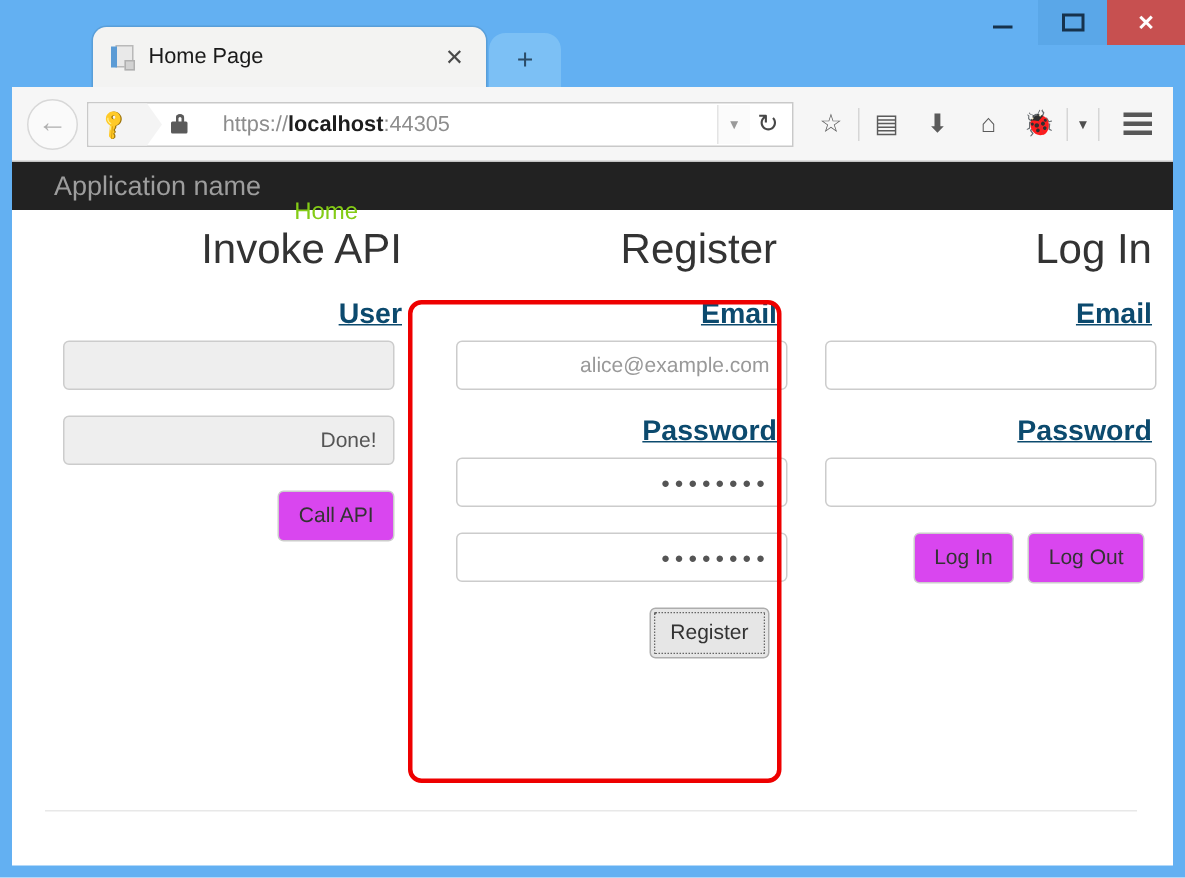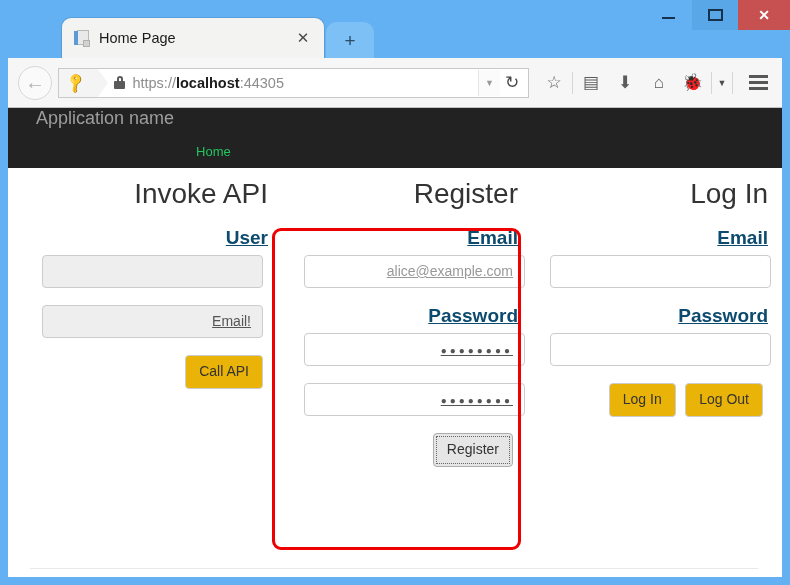--- a/index.html
+++ b/index.html
@@ -207,20 +207,21 @@
     border: 2px solid #5a5a5a;
     border-bottom: none;
     border-top-left-radius: 4px;
     border-top-right-radius: 4px;
   }
   .url-text {
     font-size: 14.5px;
     color: #8d8d8d;
     white-space: nowrap;
     flex: 1 1 auto;
+    margin-left: 16px;
   }
   .url-text b { color: #1d1d1d; font-weight: bold; }
   .url-right {
     display: flex; align-items: center;
     flex: 0 0 auto;
     padding-right: 4px;
   }
   .go-drop {
     width: 22px; height: 26px;
     display: flex; align-items: center; justify-content: center;
@@ -269,34 +270,35 @@
   .viewport {
     position: absolute;
     left: 8px; top: 108px;
     width: 774px; height: 469px;
     background: #ffffff;
     overflow: hidden;
   }
 
   
   .site-navbar {
-    height: 60px;
+    height: 32px;
     background: #222222;
     display: flex;
+    align-items: center;
     padding-left: 28px;
   }
   .brand {
     font-size: 18px;
     color: #9d9d9d;
     margin-right: 22px;
     white-space: nowrap;
   }
   .navlink {
-    font-size: 13px;
-    color: #22c55e;
+    font-size: 16px;
+    color: #84cc16;
     margin-top: 36px;
   }
 
   
   .content {
     position: relative;
     padding: 0 22px;
   }
   .cols {
     display: flex;
@@ -335,37 +337,36 @@
     border: 1px solid #cccccc;
     border-radius: 4px;
     background: #ffffff;
     font-size: 14px;
     color: #555555;
     padding: 0 11px;
     margin-bottom: 17px;
     line-height: 31px;
     white-space: nowrap;
     overflow: hidden;
-    text-decoration: underline;
   }
   .input.readonly {
     background: #eeeeee;
   }
   .input.placeholder { color: #999999; }
   .input.dots {
     color: #555555;
     font-size: 10px;
     letter-spacing: 3px;
     line-height: 33px;
   }
   .btn {
     display: inline-block;
     border: 1px solid #cccccc;
     border-radius: 4px;
-    background: #eab308;
+    background: #d946ef;
     color: #333333;
     font-size: 14px;
     padding: 7px 13px;
     margin-right: 5px;
     line-height: 1.25;
   }
   .btn.default-focus {
     background: #e6e6e6;
     border-color: #adadad;
     outline: 1px dotted #666666;
@@ -478,21 +479,21 @@
 
     <div class="content">
       <div class="cols">
 
         <div class="col first">
           <h2 class="col-title">Invoke API</h2>
 
           <label class="field-label">User</label>
           <div class="input readonly"></div>
 
-          <div class="input readonly">Email!</div>
+          <div class="input readonly">Done!</div>
 
           <span class="btn">Call API</span>
         </div>
 
         <div class="col second">
           <h2 class="col-title">Register</h2>
 
           <label class="field-label">Email</label>
           <div class="input placeholder">alice@example.com</div>
 

